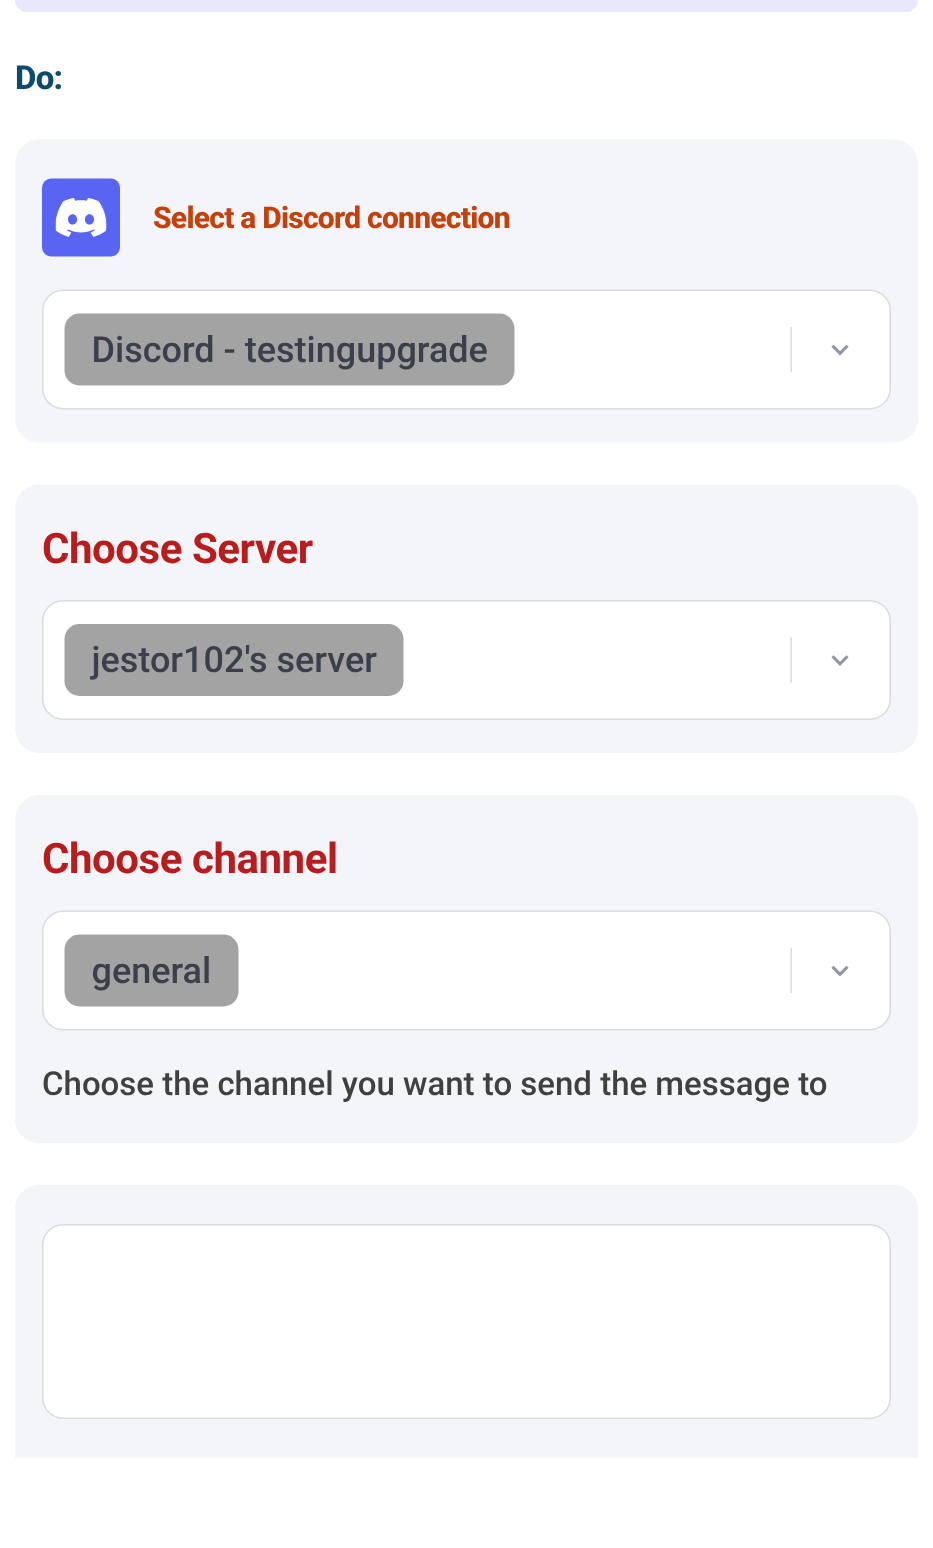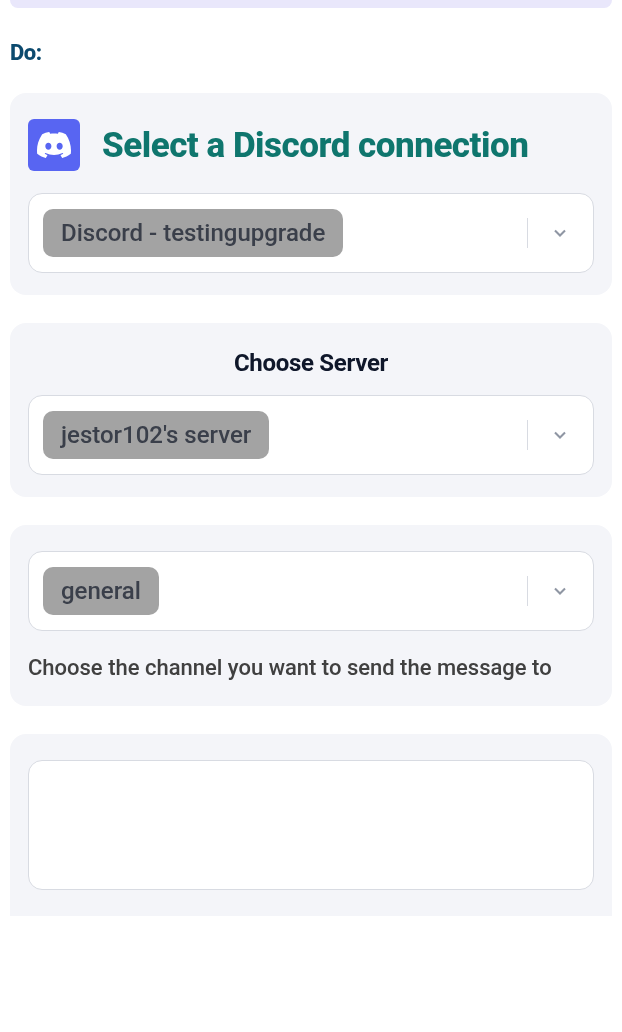--- a/index.html
+++ b/index.html
@@ -49,32 +49,31 @@
       justify-content: center;
       margin-right: 22px;
       flex-shrink: 0;
     }
     .discord-icon svg {
       width: 34px;
       height: 34px;
       fill: white;
     }
     .card-title-with-icon {
-      font-size: 35px;
+      font-size: 20px;
       font-weight: 800;
-      color: #0f766e;
+      color: #c2410c;
       letter-spacing: -0.5px;
     }
     .card-label {
-      font-size: 24px;
+      font-size: 28px;
       font-weight: 700;
-      color: #0f172a;
+      color: #b91c1c;
       margin-bottom: 18px;
       letter-spacing: -0.3px;
-      text-align: center;
     }
     .select-box {
       background: #ffffff;
       border: 1px solid #d8dbe2;
       border-radius: 14px;
       height: 80px;
       display: flex;
       align-items: center;
       padding: 0 14px;
       cursor: pointer;
@@ -181,20 +180,21 @@
       <span class="chevron-down">
         <svg viewBox="0 0 24 24">
             <polyline points="6 9 12 15 18 9"></polyline>
           </svg>
       </span>
     </div>
   </div>
 </div>
 
 <div class="card">
+  <div class="card-label">Choose channel</div>
   <div class="select-box">
     <span class="select-value">general</span>
     <div class="select-arrow-area">
       <span class="chevron-down">
         <svg viewBox="0 0 24 24">
             <polyline points="6 9 12 15 18 9"></polyline>
           </svg>
       </span>
     </div>
   </div>

